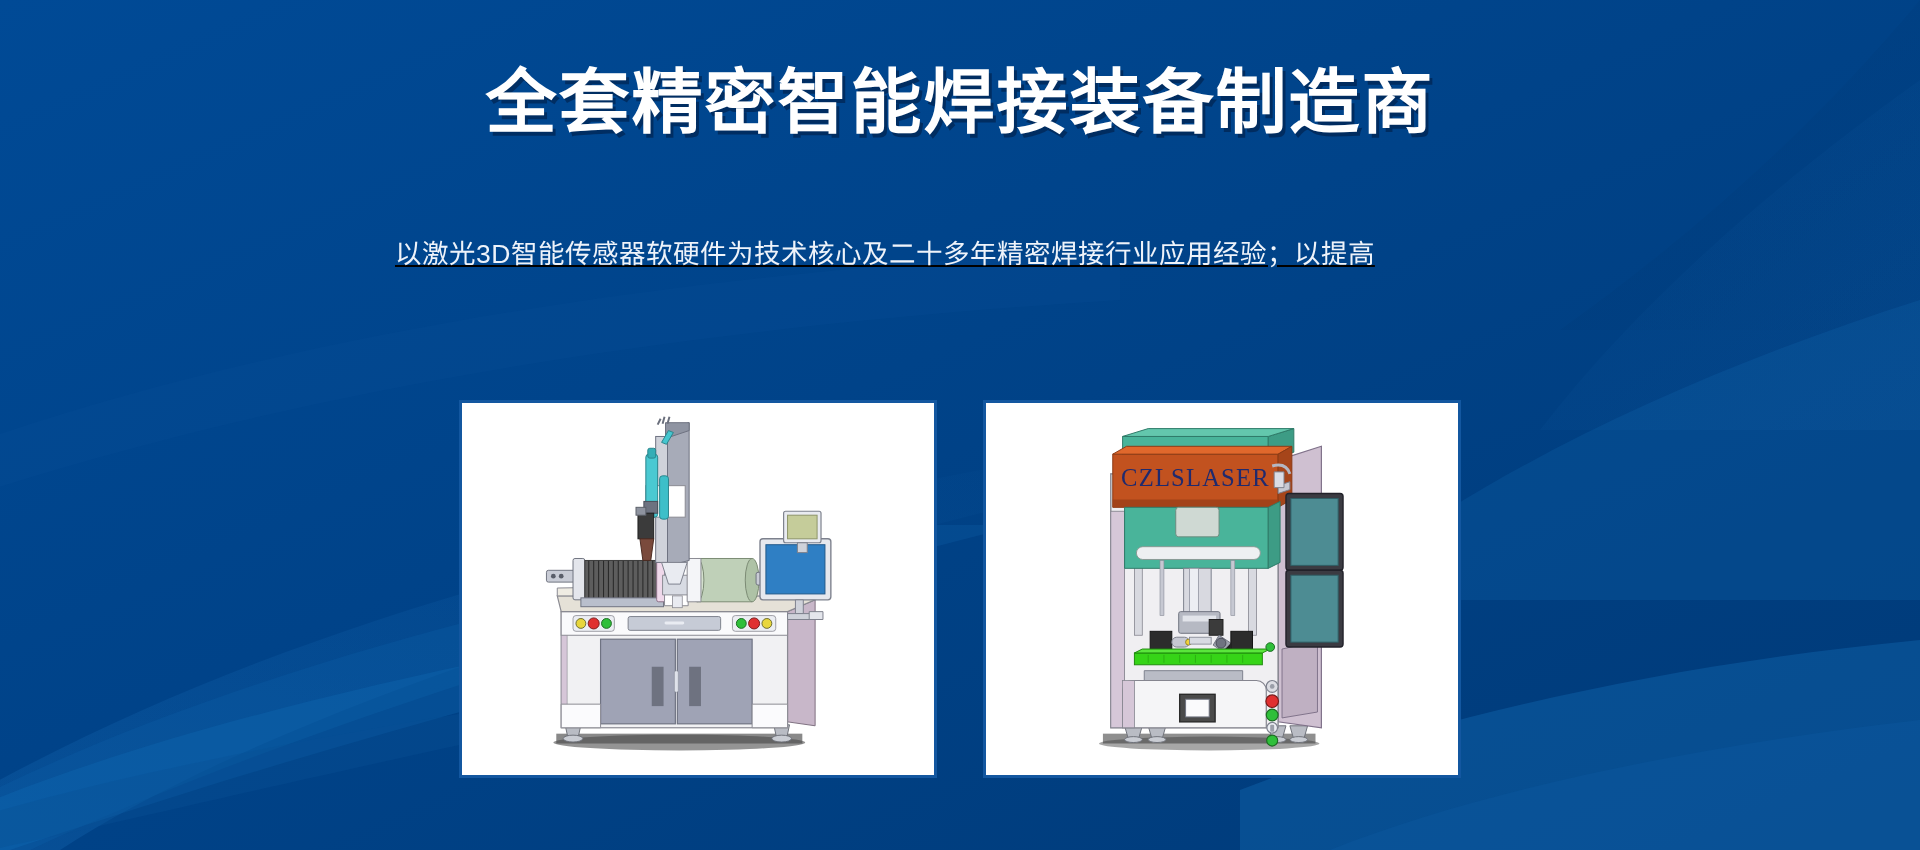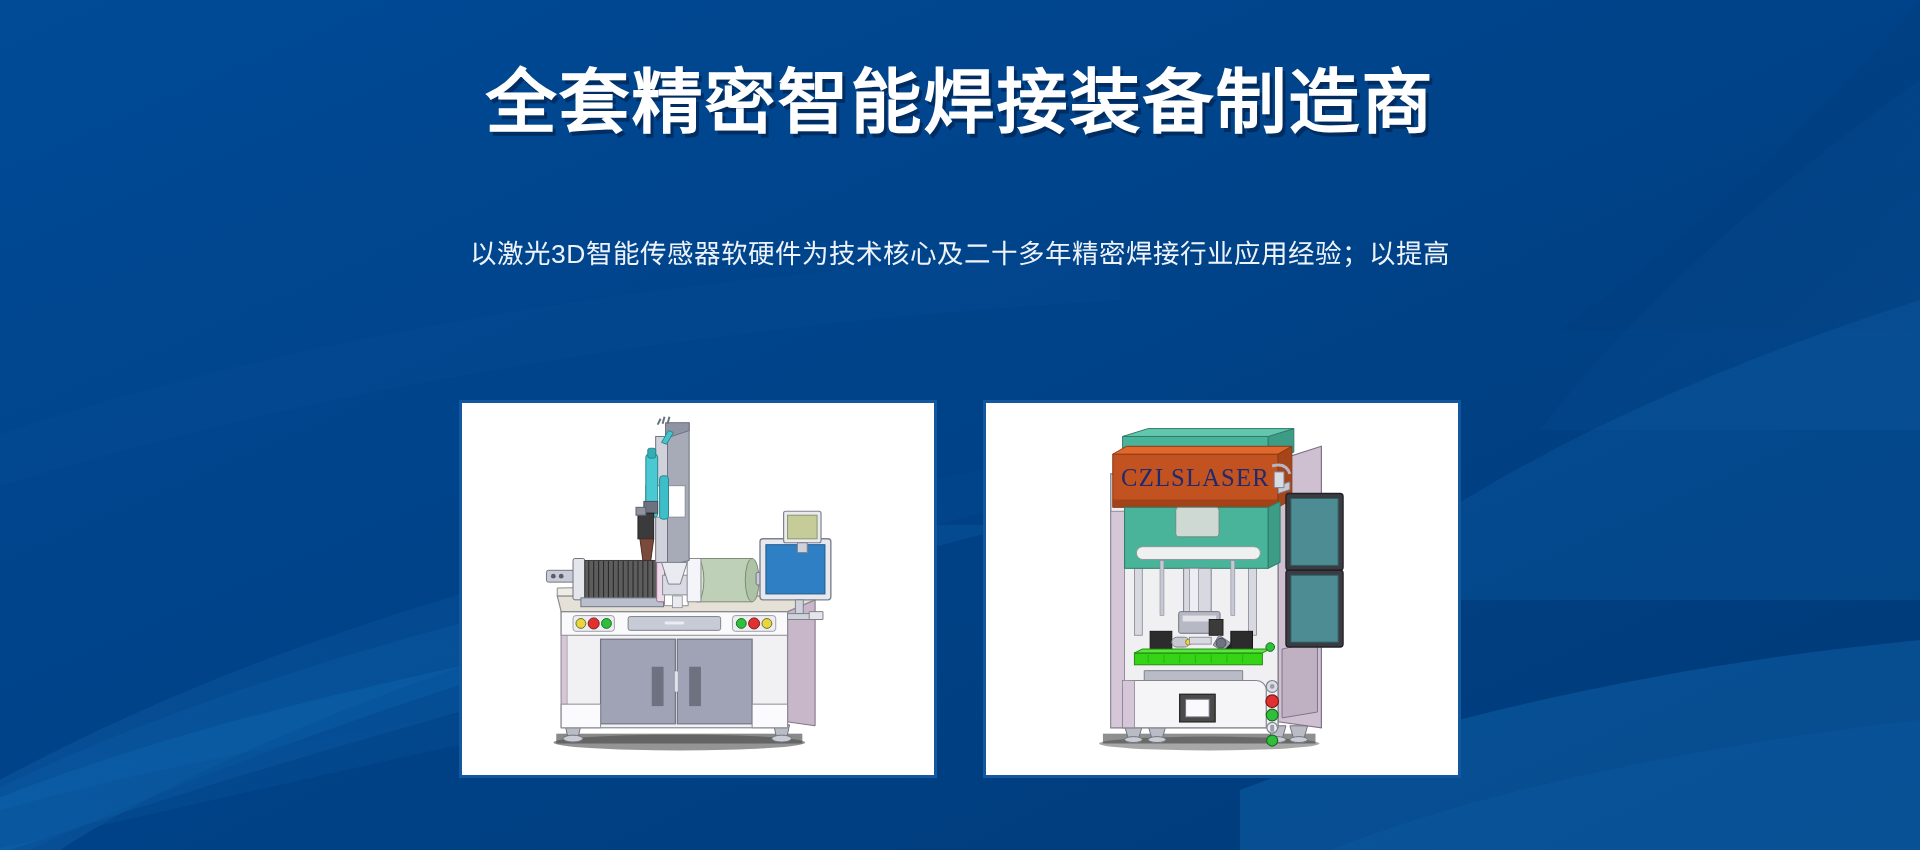--- a/index.html
+++ b/index.html
@@ -32,21 +32,22 @@
     line-height:1.04;
     text-shadow:3px 4px 0 rgba(0,26,62,.55);
     white-space:nowrap;
   }
 
   
   .subtitle-wrap {
     position:absolute; left:50%; top:232px;
     transform:translateX(-50%);
     width:1130px;
-    text-align:center;
+    text-align:left;
+    text-decoration:underline;
   }
   .subtitle-line {
     color:#eef3fa;
     font-size:26.5px;
     font-weight:400;
     line-height:45px;
     letter-spacing:.5px;
     white-space:nowrap;
   }
 

